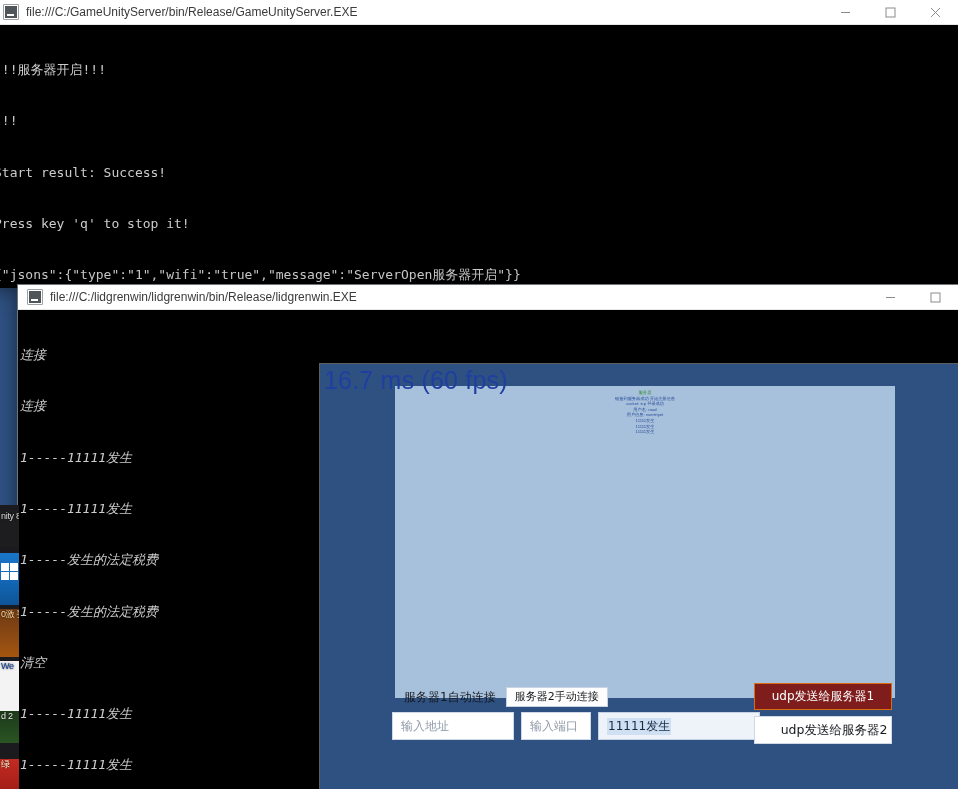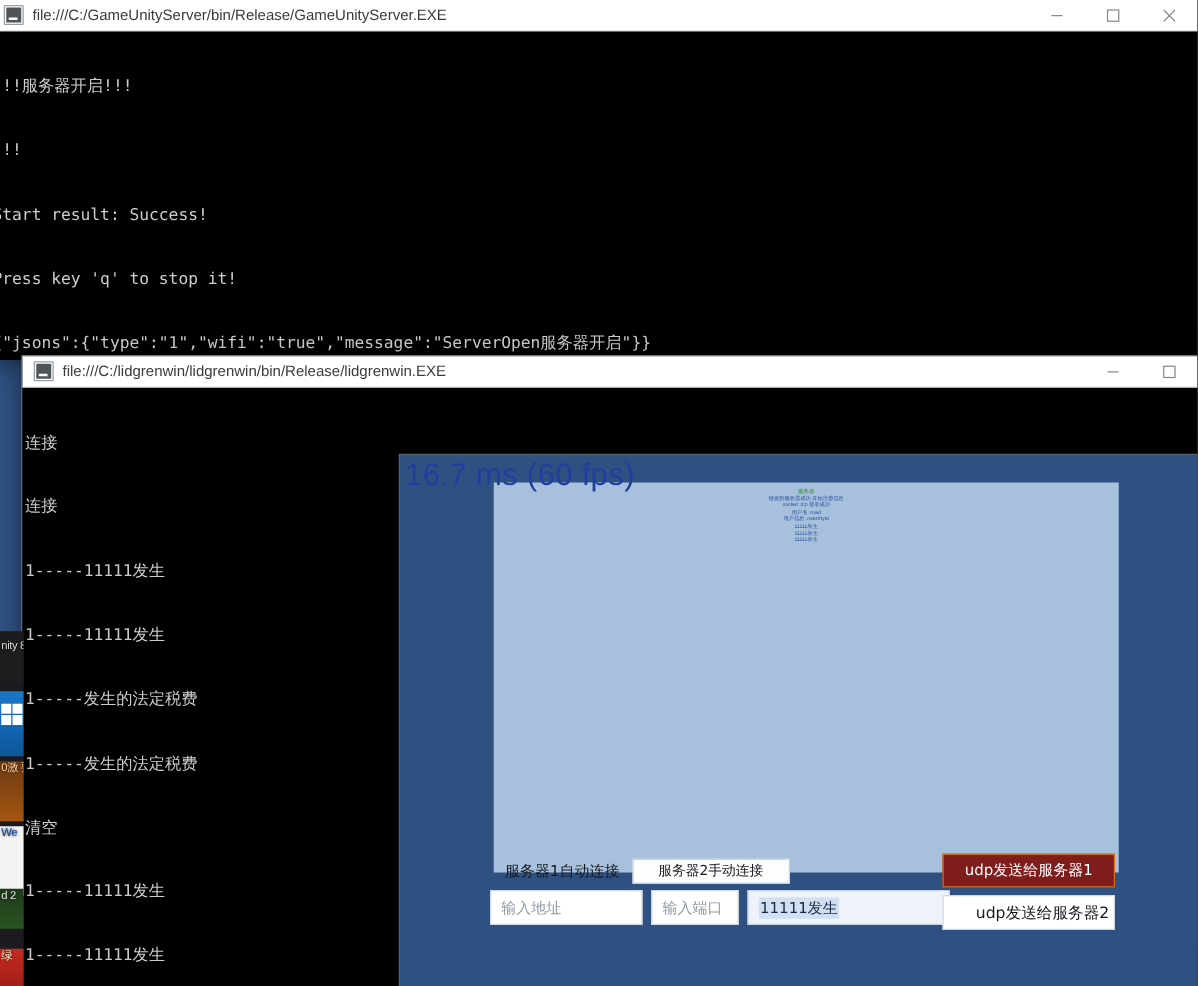--- a/index.html
+++ b/index.html
@@ -153,21 +153,21 @@
   }
   #win-server .console-body { height: 261px; }
   #win-server .console-line { padding-left: 0px; }
 
   
   #win-client {
     left: 18px; top: 285px;
     width: 940px; height: 504px;
   }
   #win-client .console-body { height: 480px; }
-  #win-client .console-line { padding-left: 2px; }
+  #win-client .console-line { padding-left: 2px; font-style: italic; }
 
   
   #win-unity {
     position: absolute;
     left: 320px; top: 364px;
     width: 638px; height: 425px;
     box-shadow: 0 0 0 1px #5a5f64, 0 6px 22px rgba(0,0,0,.6);
     background: #2f5182;
   }
   #win-unity .titlebar { height: 28px; }
@@ -242,21 +242,21 @@
     color: #15181c;
     font-family: "DejaVu Sans", "Liberation Sans", sans-serif;
     white-space: nowrap;
   }
   .btn-white {
     background: #fdfdfd;
     border: 1px solid #c8d4e2;
     color: #15181c;
     font-size: 11px;
     font-family: "DejaVu Sans", "Liberation Sans", sans-serif;
-    padding: 2px 20px;
+    padding: 2px 8px;
     line-height: 14px;
     white-space: nowrap;
     cursor: pointer;
   }
   .ctl-row2 {
     position: absolute;
     left: 72px; top: 34px;
     display: flex;
     align-items: center;
     gap: 7px;

